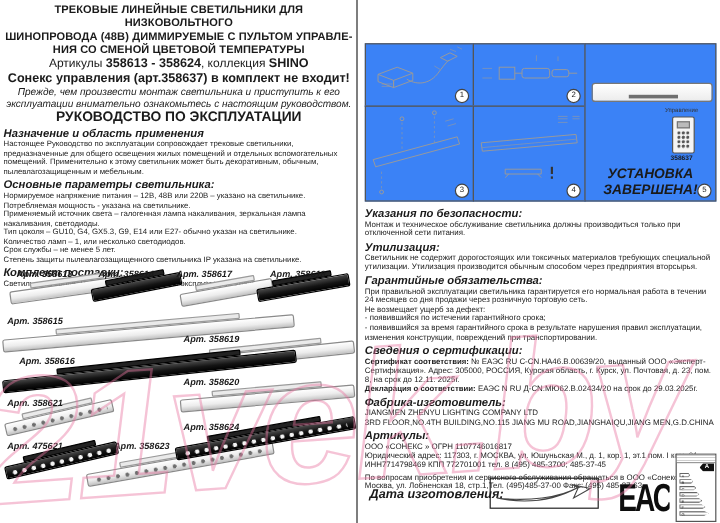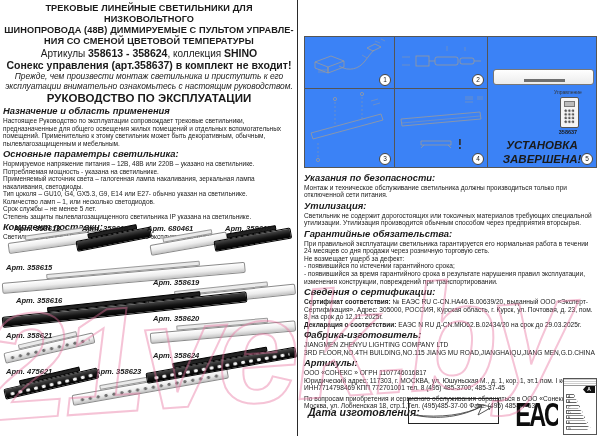--- a/index.html
+++ b/index.html
@@ -135,21 +135,21 @@
       <div class="prod-label l0">Арт. 358613</div>
       <div class="lamp p0 white">
         <div class="base"></div>
         <div class="body"></div>
       </div>
       <div class="prod-label l1">Арт. 358614</div>
       <div class="lamp p1 black">
         <div class="base"></div>
         <div class="body"></div>
       </div>
-      <div class="prod-label l2">Арт. 680461</div>
+      <div class="prod-label l2">Арт. 358617</div>
       <div class="lamp p2 white">
         <div class="base"></div>
         <div class="body"></div>
       </div>
       <div class="prod-label l3">Арт. 358618</div>
       <div class="lamp p3 black">
         <div class="base"></div>
         <div class="body"></div>
       </div>
       <div class="prod-label l4">Арт. 358615</div>

